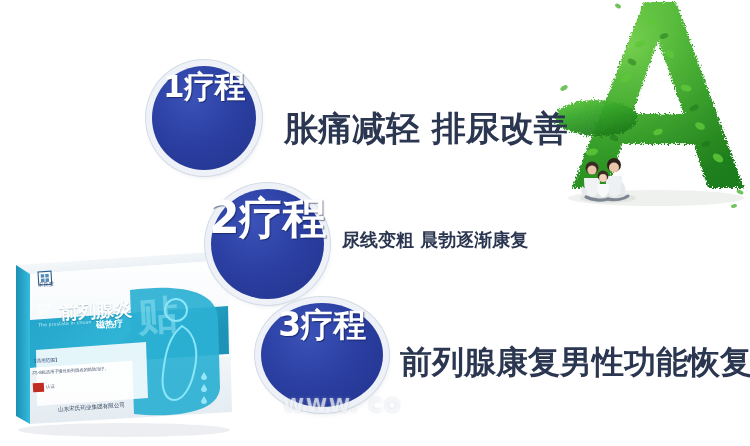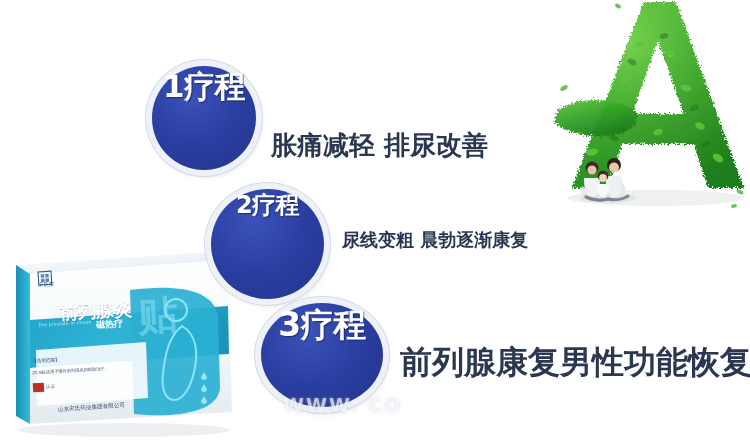--- a/index.html
+++ b/index.html
@@ -174,24 +174,24 @@
   .step-text {
     position: absolute;
     color: #2b3650;
     font-weight: bold;
     white-space: nowrap;
     font-family: "DejaVu Sans", "Liberation Sans", sans-serif;
   }
 
   #step1 .badge { left: 152px; top: 66px; width: 104px; height: 104px; }
   #step1 .badge-label { font-size: 31px; }
-  #step1 .step-text { left: 271px; top: 106px; font-size: 26px; margin-top: 22px; }
+  #step1 .step-text { left: 284px; top: 106px; font-size: 34px; }
 
   #step2 .badge { left: 211px; top: 189px; width: 113px; height: 110px; }
-  #step2 .badge-label { font-size: 24px; }
+  #step2 .badge-label { font-size: 44px; }
   #step2 .step-text { left: 342px; top: 228px; font-size: 18px; }
 
   #step3 .badge { left: 261px; top: 303px; width: 122px; height: 104px; }
   #step3 .badge-label { font-size: 33px; }
   #step3 .step-text { left: 400px; top: 341px; font-size: 32px; }
 
   
   .watermark {
     position: absolute;
     left: 283px;

